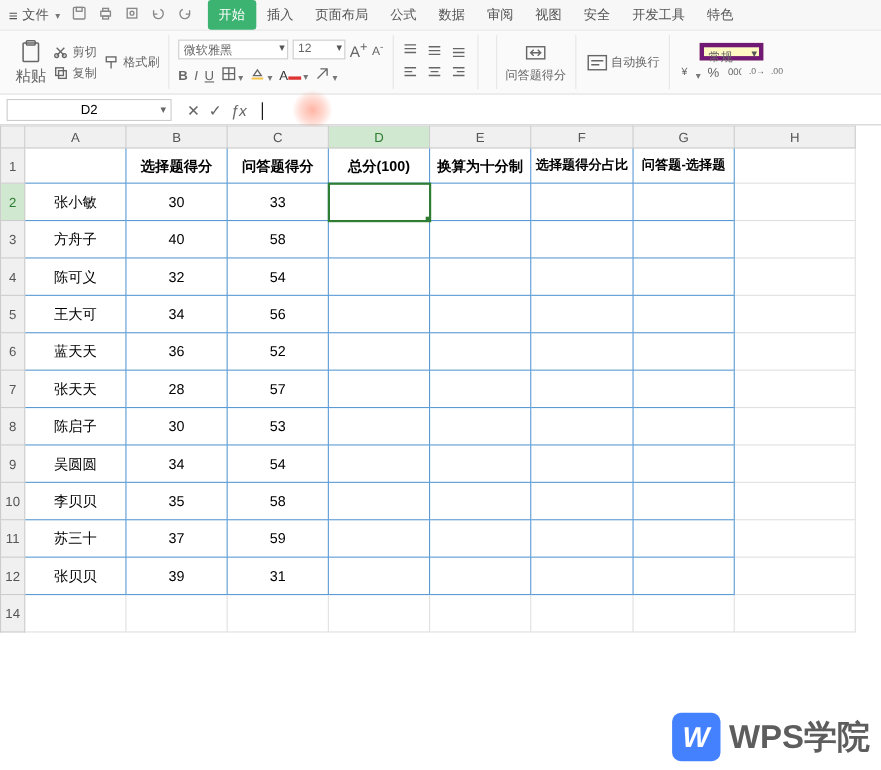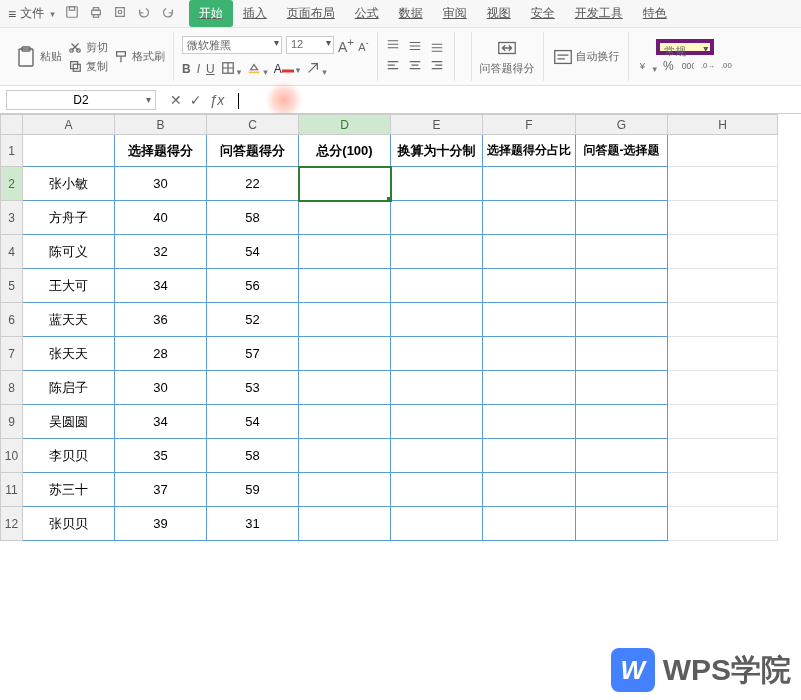--- a/index.html
+++ b/index.html
@@ -4,29 +4,29 @@
 <style>
 * { margin: 0; padding: 0; box-sizing: border-box; font-family: "Microsoft YaHei", sans-serif; }
 body { width: 801px; height: 700px; background: #fff; overflow: hidden; position: relative; }
 
 
 .menubar { height: 28px; display: flex; align-items: center; padding: 0 8px; font-size: 12px; color: #555; border-bottom: 1px solid #e5e5e5; background: #f7f7f7; }
 .menubar .file-menu { display: flex; align-items: center; gap: 4px; margin-right: 10px; }
 .menubar .file-menu .hamburger { font-size: 14px; }
 .menubar .quick-icons { display: flex; gap: 10px; color: #888; margin-right: 14px; }
 .menubar .quick-icons svg { width: 14px; height: 14px; }
-.menubar .tabs { display: flex; align-items: stretch; gap: 0; height: 100%; text-decoration: underline; }
+.menubar .tabs { display: flex; align-items: stretch; gap: 0; height: 100%; }
 .menubar .tab { padding: 0 10px; display: flex; align-items: center; cursor: pointer; color: #555; }
 .menubar .tab.active { background: #3cb371; color: #fff; border-radius: 3px; }
 
 
 .ribbon { height: 58px; background: #fafafa; border-bottom: 1px solid #e0e0e0; display: flex; align-items: center; padding: 4px 6px; font-size: 12px; color: #666; }
 .ribbon-group { display: flex; align-items: center; gap: 6px; padding: 0 8px; border-right: 1px solid #e5e5e5; height: 100%; }
 .ribbon-group:last-child { border-right: none; }
-.paste-block { display: flex; flex-direction: row; align-items: center; gap: 2px; font-size: 11px; }
+.paste-block { display: flex; flex-direction: column; align-items: center; gap: 2px; font-size: 14px; }
 .paste-block svg { width: 24px; height: 24px; }
 .small-btns { display: flex; flex-direction: column; gap: 4px; font-size: 11px; }
 .small-btns div { display: flex; align-items: center; gap: 4px; }
 .small-btns svg { width: 14px; height: 14px; }
 .font-row { display: flex; gap: 4px; align-items: center; }
 .font-select { border: 1px solid #ccc; background: #fff; font-size: 11px; padding: 1px 18px 7px 4px; height: 18px; position: relative; }
 .font-select::after { content: "▾"; position: absolute; right: 2px; top: 0; font-size: 10px; color: #555; }
 .font-name { width: 100px; }
 .font-size { width: 48px; }
 .font-row2 { display: flex; gap: 6px; align-items: center; margin-top: 4px; }
@@ -308,21 +308,21 @@
     <td class="cell bold b-top b-inner-h b-inner-v">换算为十分制</td>
     <td class="cell bold b-top b-inner-h b-inner-v" style="font-size:12px;">选择题得分占比</td>
     <td class="cell bold b-top b-inner-h b-right" style="font-size:12px;">问答题-选择题</td>
     <td class="cell"></td>
   </tr>
 
   <tr>
           <th class="row-head active">2</th>
     <td class="cell b-left b-inner-h b-inner-v">张小敏</td>
     <td class="cell b-inner-h b-inner-v">30</td>
-    <td class="cell b-inner-h b-inner-v">22</td>
+    <td class="cell b-inner-h b-inner-v">33</td>
     <td class="cell b-inner-h b-inner-v active-cell"></td>
     <td class="cell b-inner-h b-inner-v"></td>
     <td class="cell b-inner-h b-inner-v"></td>
     <td class="cell b-inner-h b-right"></td>
     <td class="cell"></td>
         </tr>
 
   <tr>
           <th class="row-head">3</th>
     <td class="cell b-left b-inner-h b-inner-v">方舟子</td>
@@ -437,20 +437,31 @@
     <td class="cell b-inner-h b-inner-v">39</td>
     <td class="cell b-inner-h b-inner-v">31</td>
     <td class="cell b-inner-h b-inner-v"></td>
     <td class="cell b-inner-h b-inner-v"></td>
     <td class="cell b-inner-h b-inner-v"></td>
     <td class="cell b-inner-h b-right"></td>
     <td class="cell"></td>
         </tr>
 
 
+  <tr>
+          <th class="row-head">14</th>
+    <td class="cell"></td>
+    <td class="cell"></td>
+    <td class="cell"></td>
+    <td class="cell"></td>
+    <td class="cell"></td>
+    <td class="cell"></td>
+    <td class="cell"></td>
+    <td class="cell"></td>
+        </tr>
 
 </tbody>
     </table>
 </div>
 
 <div class="watermark">
   <div class="logo">W</div>
   <span>WPS学院</span>
 </div>
 

